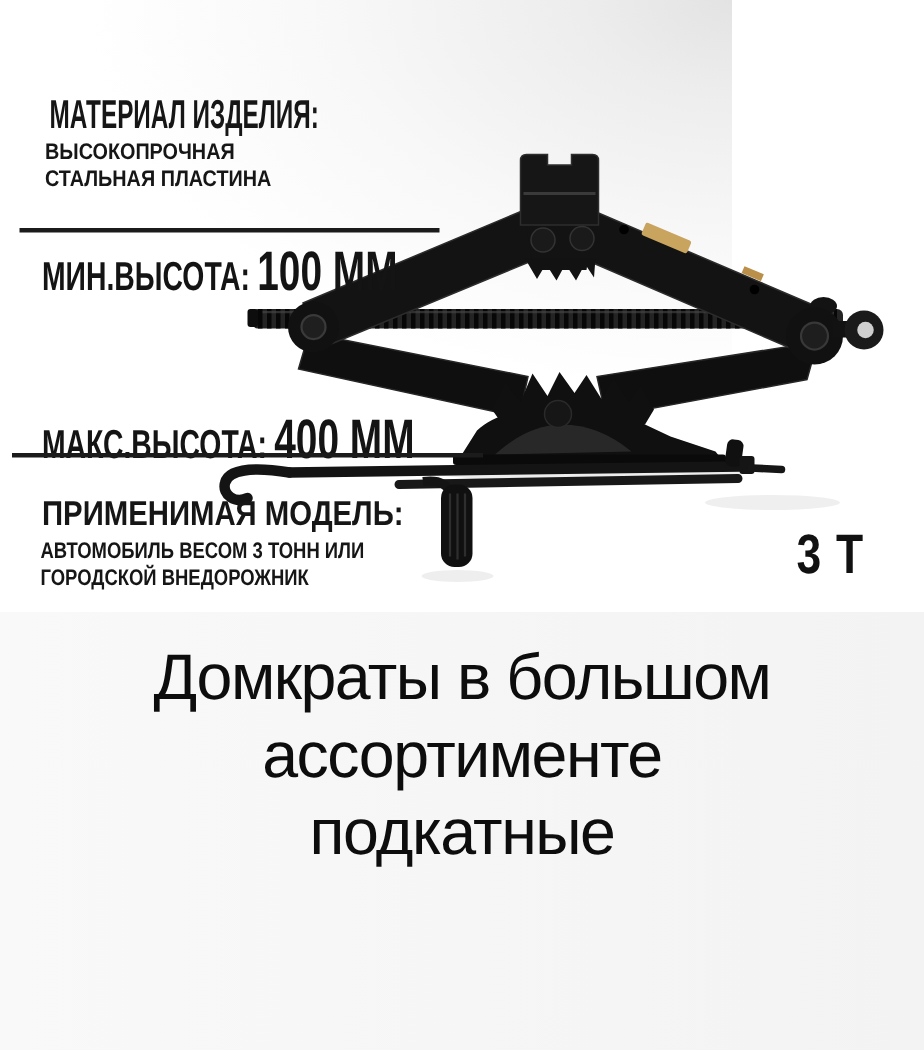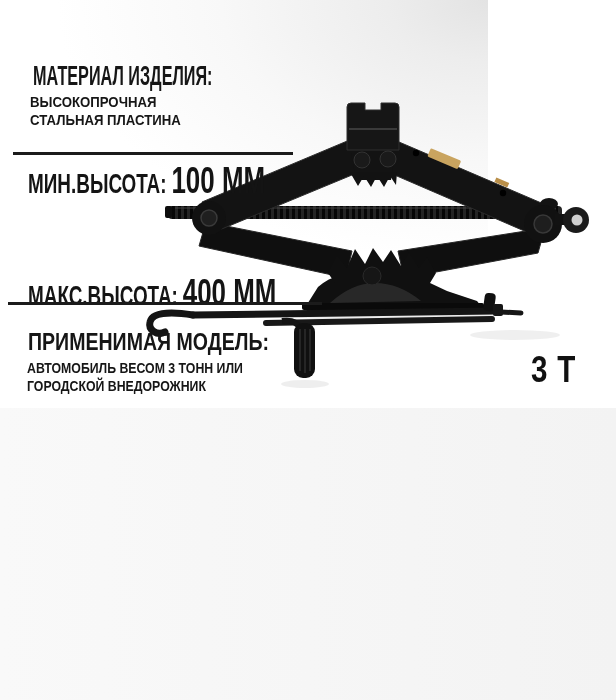--- a/index.html
+++ b/index.html
@@ -165,15 +165,18 @@
     <div id="model-h" class="anno">ПРИМЕНИМАЯ МОДЕЛЬ:</div>
     <div id="model-sub" class="anno">
       <div>АВТОМОБИЛЬ ВЕСОМ 3 ТОНН ИЛИ</div>
       <div>ГОРОДСКОЙ ВНЕДОРОЖНИК</div>
     </div>
 
     <div id="badge">3 Т</div>
   </div>
 
   <div id="caption">
+    <div class="cap-line">Домкраты в большом</div>
+    <div class="cap-line">ассортименте</div>
+    <div class="cap-line">подкатные</div>
   </div>
 
 </div>
 
 </body></html>

